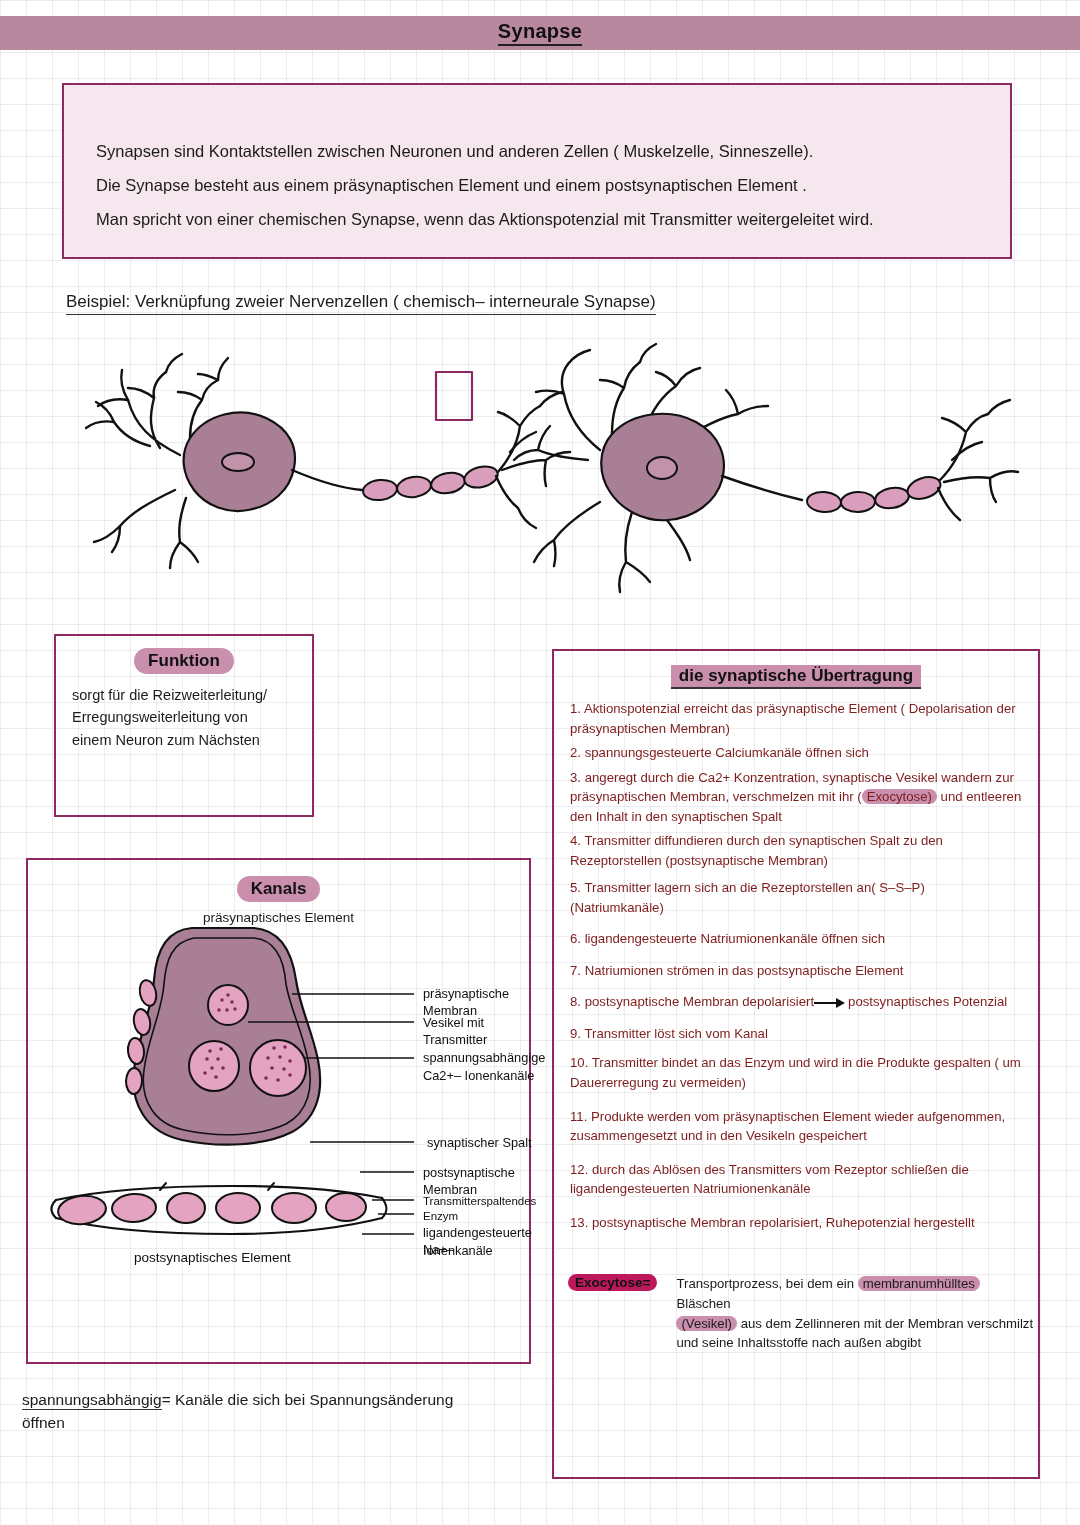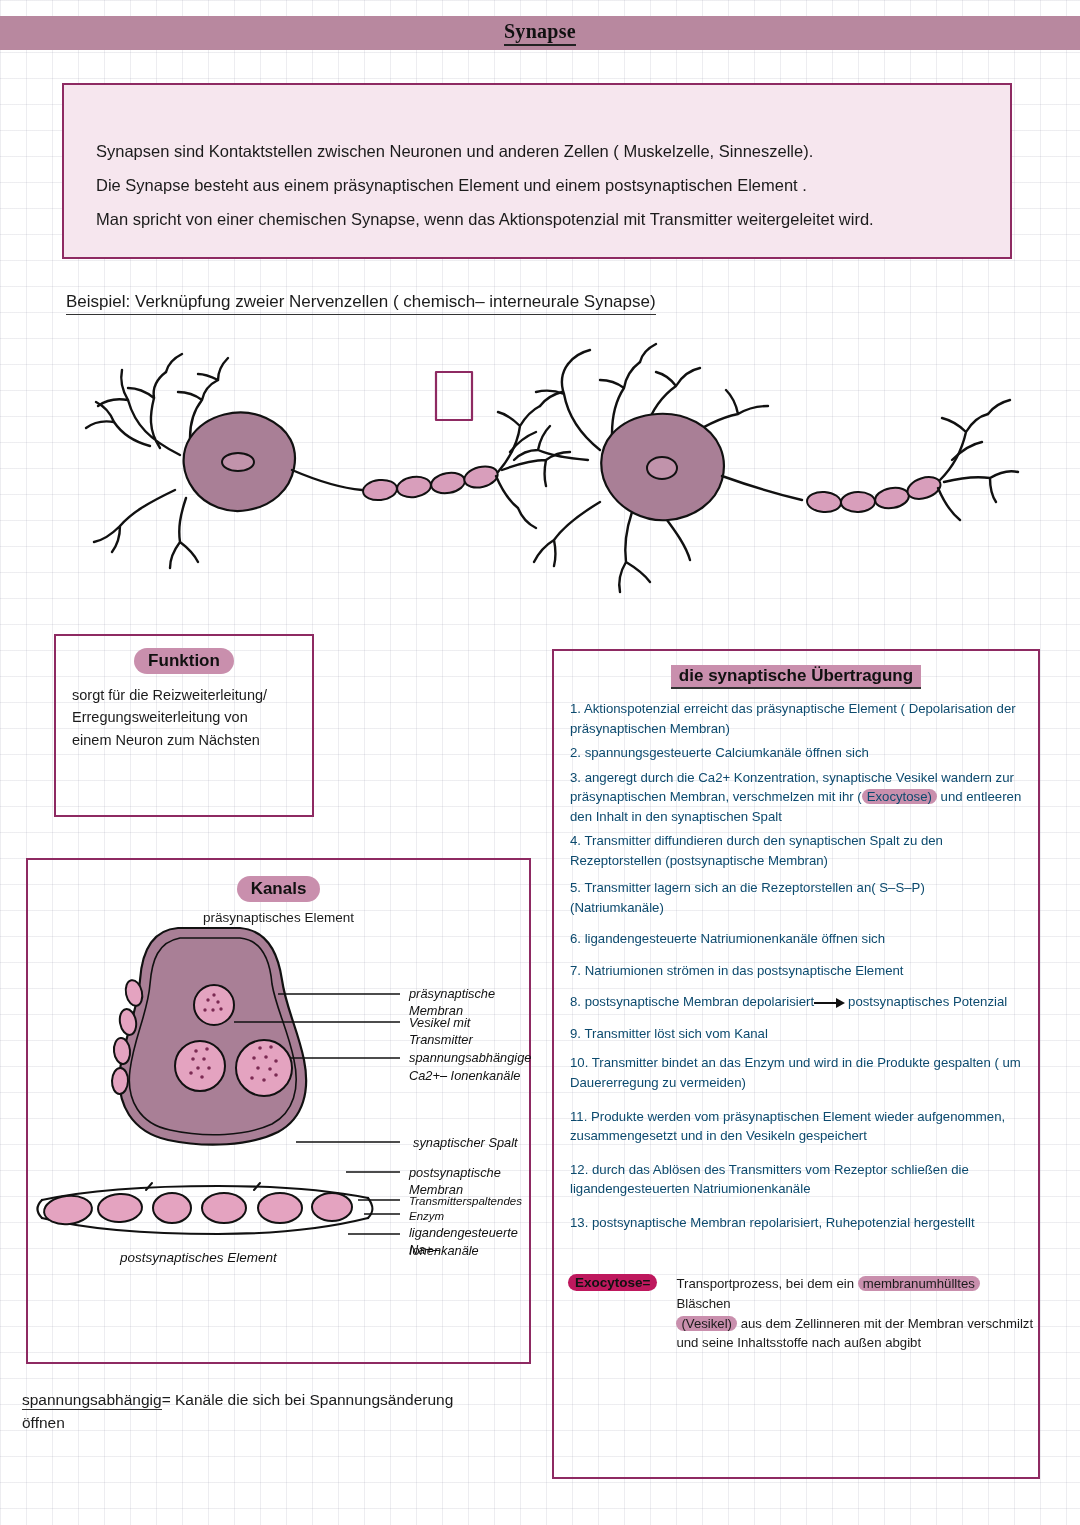--- a/index.html
+++ b/index.html
@@ -30,21 +30,20 @@
     align-items: center;
     justify-content: center;
   }
   .titlebar .title {
     font-size: 20px;
     font-weight: bold;
     color: #111;
     border-bottom: 2px solid #222;
     padding-bottom: 1px;
     letter-spacing: 0.3px;
-    font-family: Liberation Serif, serif;
   }
 
   
   .intro-box {
     position: absolute;
     left: 62px; top: 83px;
     width: 950px; height: 176px;
     background: #f6e6ee;
     border: 2px solid #8e2a62;
     box-sizing: border-box;
@@ -115,22 +114,22 @@
     text-align: center;
     margin-top: 16px;
   }
   .aufbau-sub {
     text-align: center;
     font-size: 13.5px;
     margin-top: 8px;
   }
   .aufbau-diagram {
     position: absolute;
-    left: 0; top: 58px;
-    width: 501px; height: 440px; font-style: italic;
+    left: 14px; top: 58px;
+    width: 501px; height: 440px;
   }
   .lbl {
     position: absolute;
     font-size: 12.8px;
     line-height: 1.3;
     color: #111;
   }
   .lbl.small { font-size: 11.5px; }
 
   
@@ -152,21 +151,21 @@
     display: inline-block;
     padding: 1px 8px;
     border-bottom: 2px solid #333;
   }
   .ueber-title-wrap { text-align: center; margin-bottom: 10px; }
   .steps { margin: 0; padding: 0; list-style: none; }
   .steps li {
     font-size: 13.2px;
     line-height: 1.48;
     margin-bottom: 5px;
-    color: #0c4a6e;
+    color: #7f1d1d;
   }
   .hl {
     background: #c98fad;
     border-radius: 9px;
     padding: 0 5px;
   }
   .arrow {
     display: inline-block;
     position: relative;
     width: 46px;

